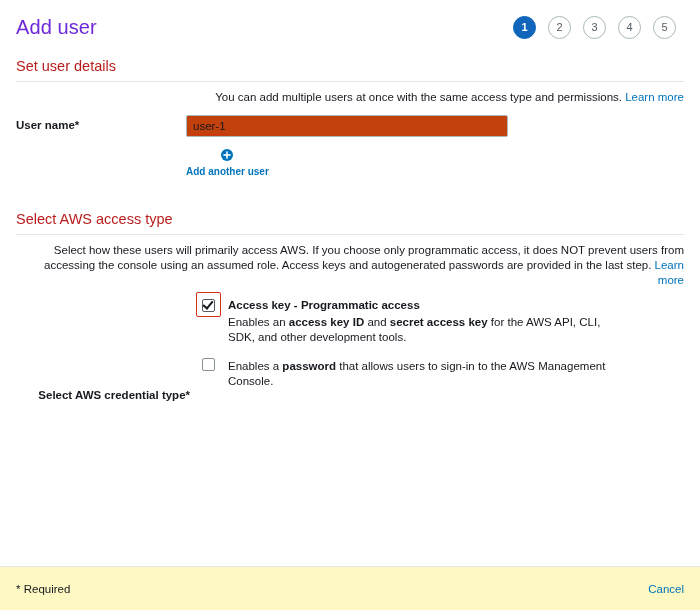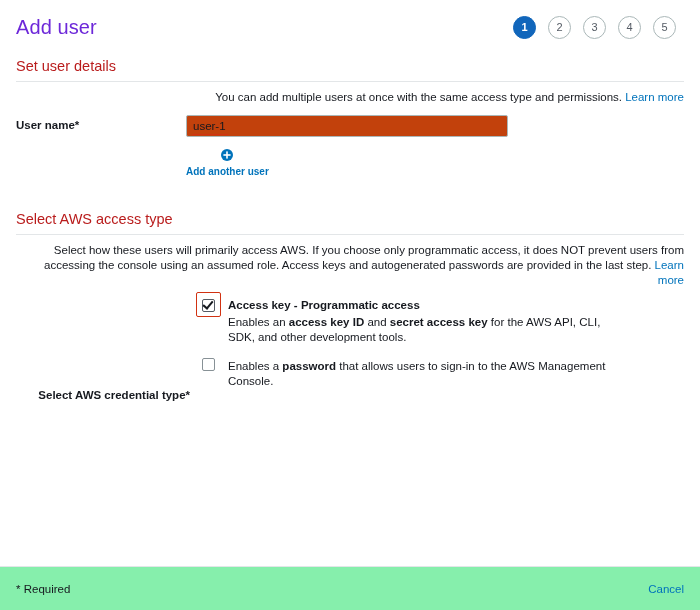--- a/index.html
+++ b/index.html
@@ -214,21 +214,21 @@
     position: absolute;
     left: 0;
     bottom: 0;
     width: 700px;
     height: 44px;
     border-top: 1px solid #e3e6e8;
     display: flex;
     align-items: center;
     justify-content: space-between;
     padding: 0 16px;
-    background: #86efac;
+    background: #fef9c3;
   }
   .required {
     font-size: 11.5px;
     color: #16191f;
   }
   .required .star { color: #16191f; }
   .footer-actions {
     display: flex;
     align-items: center;
     gap: 32px;

